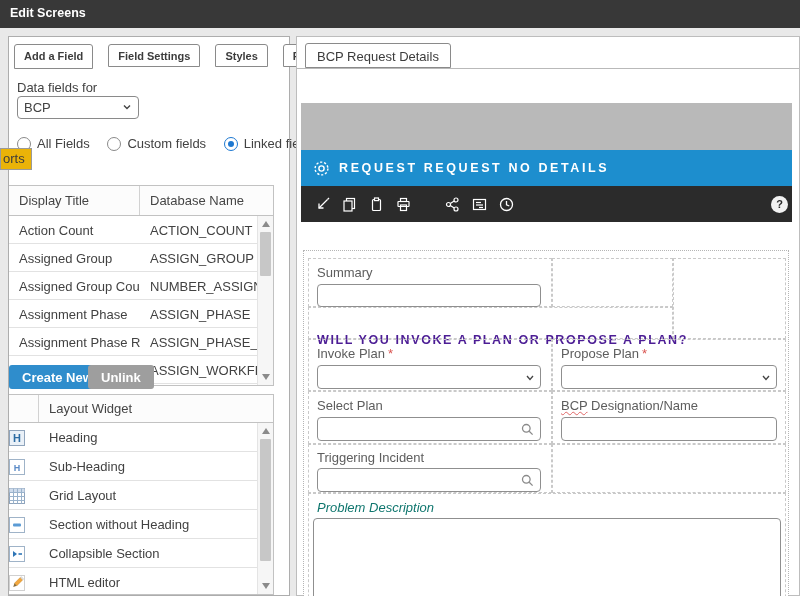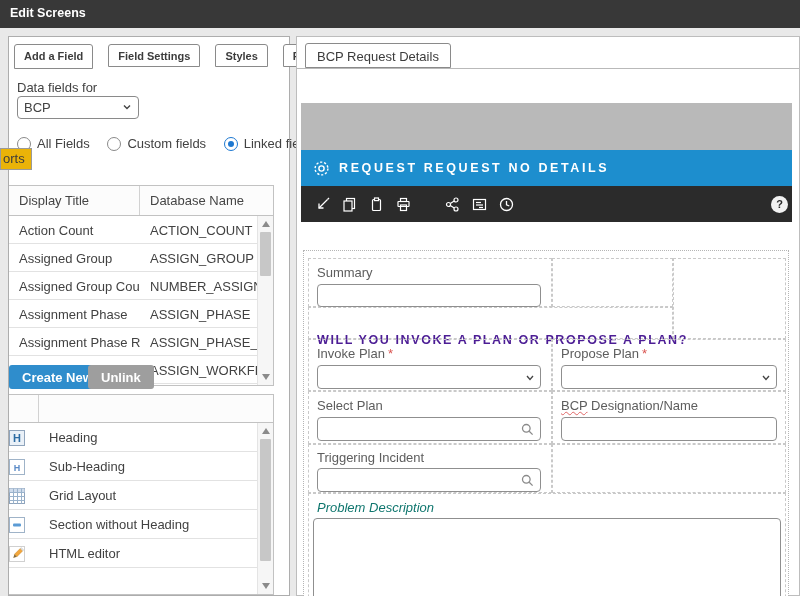--- a/index.html
+++ b/index.html
@@ -168,20 +168,21 @@
         <div class="sb-arrow sb-down"></div>
       </div>
     </div>
 
     <button class="btn btn-create">Create New</button>
     <button class="btn btn-unlink">Unlink</button>
 
     <div class="widgets-table">
       <div class="wtable-head">
         <div class="hicon"></div>
+        <div class="hlbl">Layout Widget</div>
       </div>
       <div class="wtable-body">
         <div class="wrow">
           <span class="icon">
             <svg width="16" height="16" viewBox="0 0 16 16">
                 <rect x="0.5" y="0.5" width="15" height="15" fill="#eaf1f8" stroke="#8fa4bc"></rect>
                 <text x="8" y="12" text-anchor="middle" font-family="Liberation Sans, sans-serif" font-size="11" font-weight="bold" fill="#2e6da4">H</text>
               </svg>
           </span>
           <span class="wl">Heading</span>
@@ -215,20 +216,30 @@
             <svg width="16" height="16" viewBox="0 0 16 16">
                 <rect x="0.5" y="0.5" width="15" height="15" fill="#fff" stroke="#9fb3c8"></rect>
                 <rect x="4" y="6.5" width="8" height="3" rx="1" fill="#5b9bd5"></rect>
               </svg>
           </span>
           <span class="wl">Section without Heading</span>
         </div>
         <div class="wrow">
           <span class="icon">
             <svg width="16" height="16" viewBox="0 0 16 16">
+                <rect x="0.5" y="0.5" width="15" height="15" fill="#fff" stroke="#9fb3c8"></rect>
+                <polygon points="4,5 8,8 4,11" fill="#2e75b6"></polygon>
+                <line x1="9.5" y1="8" x2="13" y2="8" stroke="#2e75b6" stroke-width="1.6"></line>
+              </svg>
+          </span>
+          <span class="wl">Collapsible Section</span>
+        </div>
+        <div class="wrow">
+          <span class="icon">
+            <svg width="16" height="16" viewBox="0 0 16 16">
                 <rect x="0.5" y="0.5" width="15" height="15" fill="#fff" stroke="#d0d0d0"></rect>
                 <g transform="rotate(45 8 8)">
                   <rect x="6.4" y="1.5" width="3.4" height="8.5" fill="#f3a73d" stroke="#c98a2e" stroke-width="0.5"></rect>
                   <polygon points="6.4,10 9.8,10 8.1,13.4" fill="#8a6d3b"></polygon>
                   <rect x="6.4" y="0.4" width="3.4" height="1.4" fill="#e3e3e3" stroke="#b9b9b9" stroke-width="0.4"></rect>
                 </g>
               </svg>
           </span>
           <span class="wl">HTML editor</span>
         </div>

